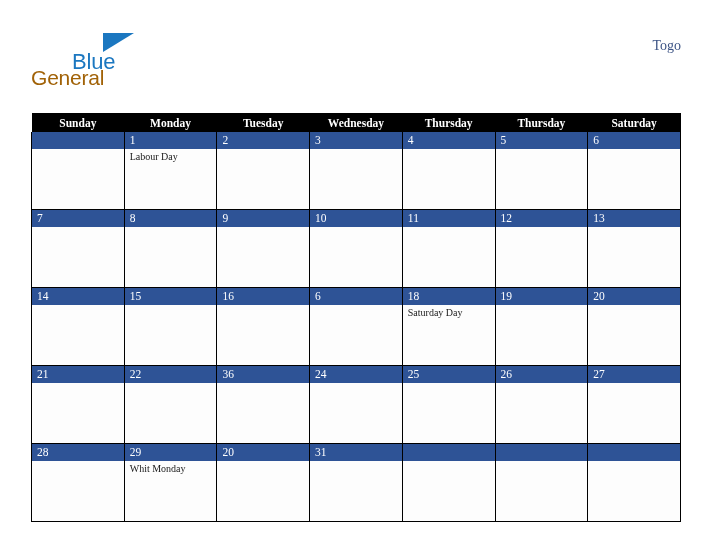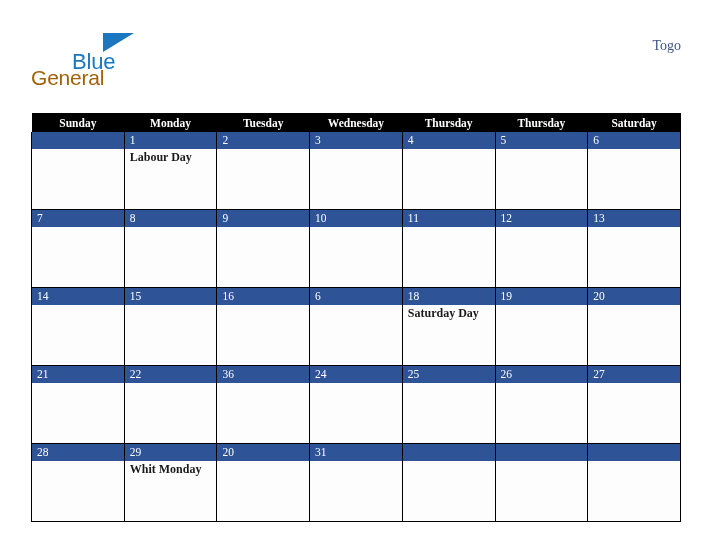--- a/index.html
+++ b/index.html
@@ -143,23 +143,23 @@
     color: #ffffff;
     display: block;
   }
 
   .event-area {
     padding: 3px 4px 0 5px;
   }
 
   .event-text {
     font-family: "Liberation Serif", serif;
-    font-size: 12px;
+    font-size: 10px;
     line-height: 10px;
-    font-weight: bold;
+    font-weight: normal;
     color: #1a1a1a;
     display: block;
   }
 </style>
 </head>
 <body>
 
 <div class="page-header">
 
   <div class="brand-logo">

